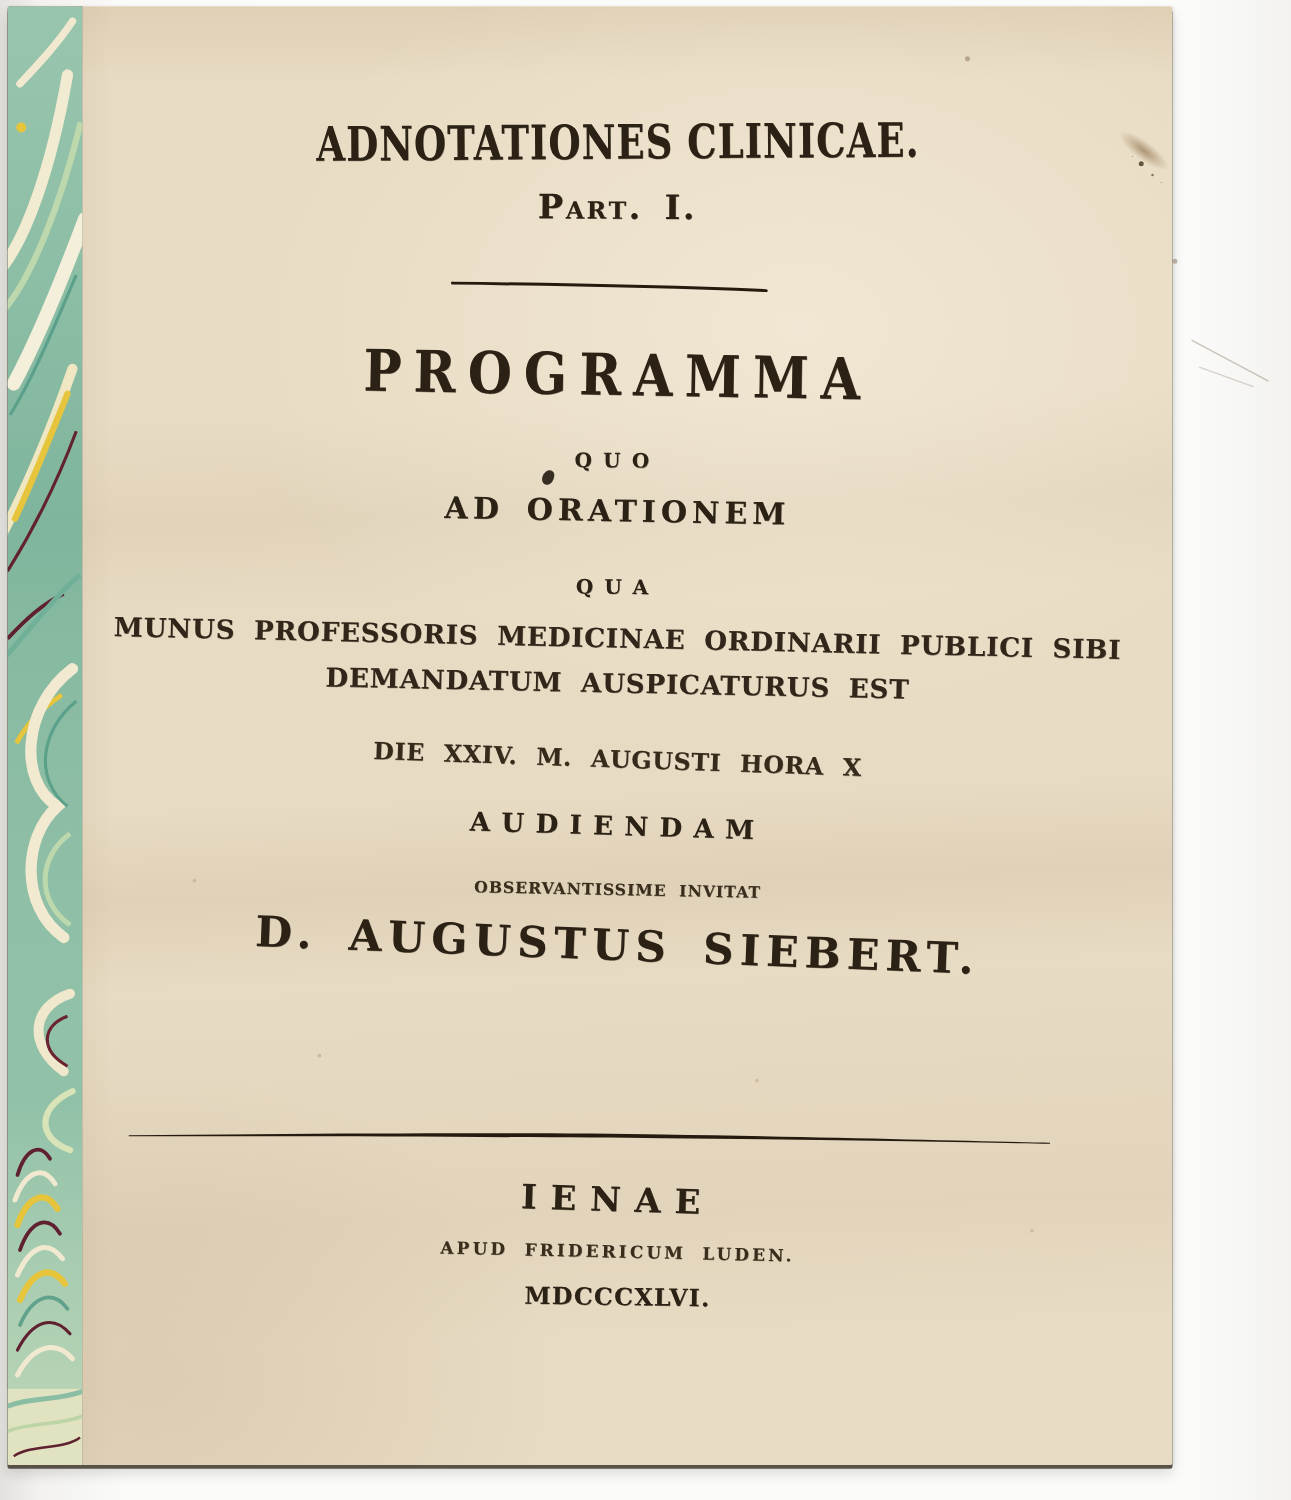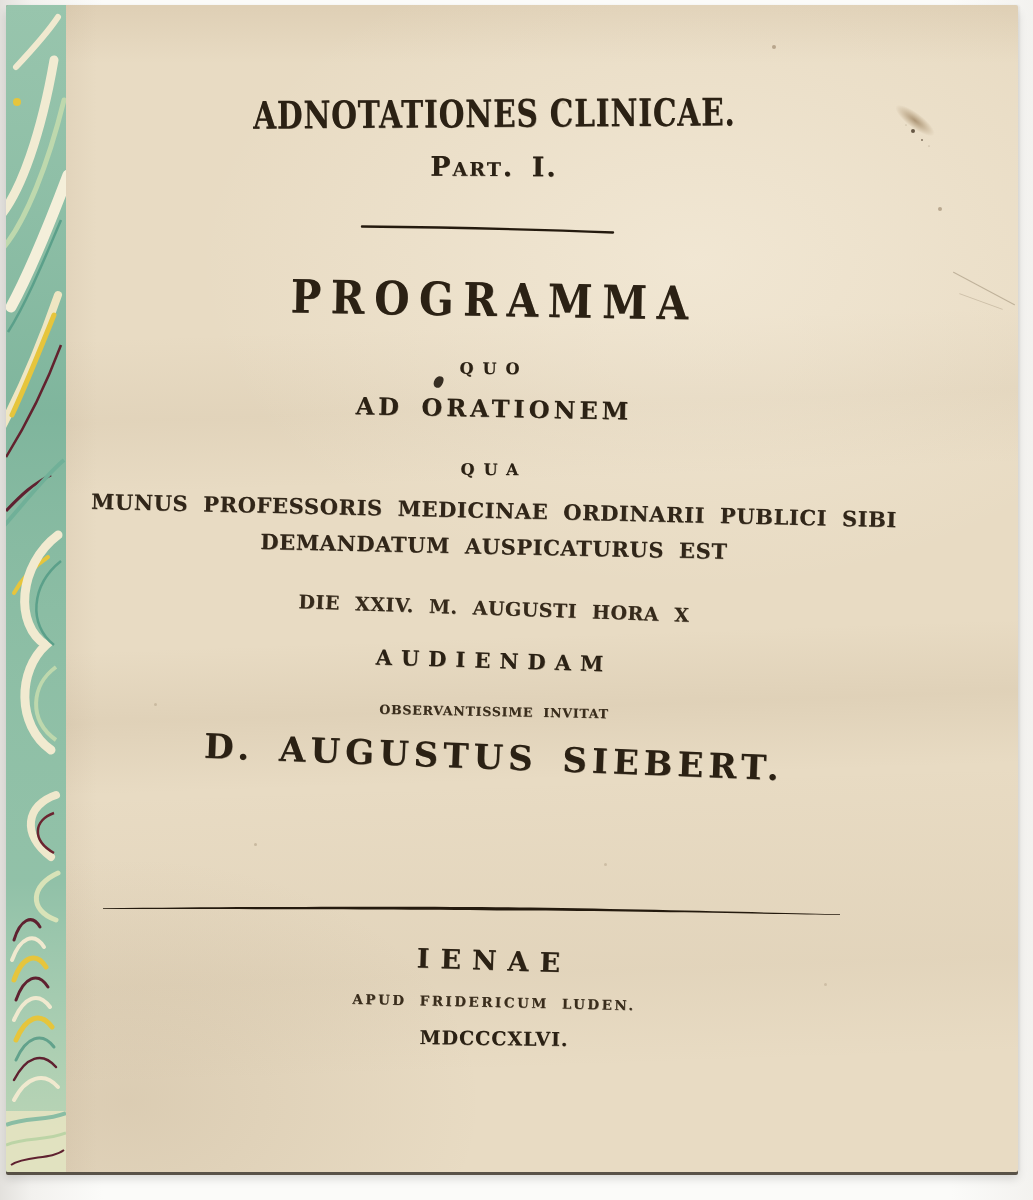--- a/index.html
+++ b/index.html
@@ -3,21 +3,21 @@
 <meta charset="utf-8">
 <style>
   html,body{margin:0;padding:0;}
   body{
     width:1033px;height:1200px;overflow:hidden;position:relative;
     background:linear-gradient(90deg,#e3e1dd 0,#f2f1ee 3%,#fbfbf9 10%,#fbfbf9 92%,#f3f2ef 100%);
     font-family:"DejaVu Serif","Liberation Serif",serif;
   }
   
   .page{
-    position:absolute;left:6px;top:5px;width:1012px;height:1167px;
+    position:absolute;left:6px;top:5px;width:932px;height:1167px;
     background:
       radial-gradient(70% 40% at 68% 22%, rgba(248,240,224,.55), rgba(248,240,224,0) 70%),
       radial-gradient(50% 30% at 12% 94%, rgba(140,115,80,.14), rgba(140,115,80,0) 70%),
       linear-gradient(178deg, rgba(255,250,238,0) 28%, rgba(150,125,90,.08) 35%, rgba(150,125,90,0) 41%, rgba(150,125,90,0) 54%, rgba(150,125,90,.10) 60%, rgba(150,125,90,0) 66%, rgba(150,125,90,.07) 82%, rgba(150,125,90,0) 90%),
       linear-gradient(90deg, rgba(150,125,95,.22) 0, rgba(150,125,95,0) 9%),
       linear-gradient(180deg, rgba(185,160,125,.20) 0, rgba(185,160,125,0) 5%),
       #e8dbc3;
     border-radius:2px;
     box-shadow:0 3px 0 rgba(66,58,46,.85), 0 7px 10px rgba(0,0,0,.13), 2px 0 2px rgba(0,0,0,.05);
   }

